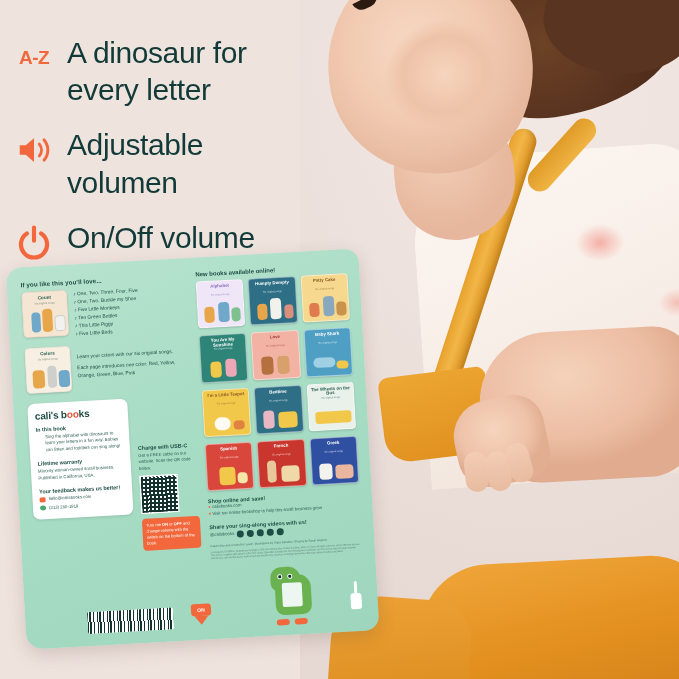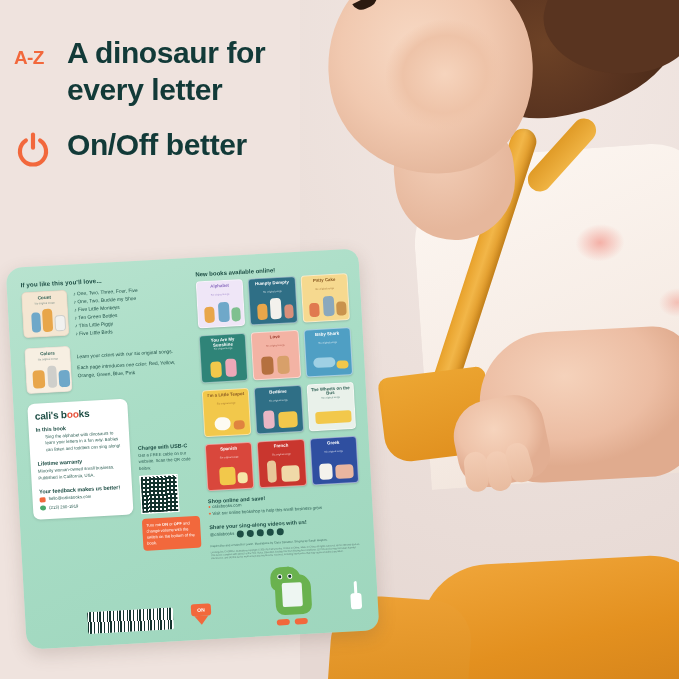--- a/index.html
+++ b/index.html
@@ -253,25 +253,25 @@
   }
 
   
   .features {
     position: absolute; left: 0; top: 0; width: 330px; height: 679px;
     padding: 34px 0 0 14px;
   }
   .frow { display: flex; align-items: flex-start; gap: 13px; margin-bottom: 18px; }
   .ficon {
     flex: 0 0 auto; width: 40px; height: 44px;
-    display: flex; align-items: center; 
+    display: flex; align-items: center; justify-content: center;
     color: #f2683c; padding-top: 4px;
   }
   .ftext {
-    font-size: 30px; line-height: 1.24; color: #123a38; font-weight: 700;
+    font-size: 30px; line-height: 1.24; color: #123a38; font-weight: 400;
     letter-spacing: -.4px; white-space: pre-line; padding-top: 0px;
   }
   .az {
     font-size: 19px; font-weight: 800; color: #f2683c; letter-spacing: -.6px;
   }
   .icon-svg { width: 38px; height: 38px; display: block; }
 </style>
 </head>
 <body>
 
@@ -538,25 +538,36 @@
     <div class="frow">
       <div class="ficon">
         <span class="az">A-Z</span>
       </div>
       <div class="ftext">A dinosaur for
 every letter</div>
     </div>
 
 
 
+    <div class="frow">
+      <div class="ficon">
+        <svg class="icon-svg" viewBox="0 0 64 64" aria-hidden="true">
+          <path d="M8 24h10L32 12v40L18 40H8z" fill="#f2683c"></path>
+          <path d="M41 22a16 16 0 0 1 0 20" stroke="#f2683c" stroke-width="5" fill="none" stroke-linecap="round"></path>
+          <path d="M49 15a26 26 0 0 1 0 34" stroke="#f2683c" stroke-width="5" fill="none" stroke-linecap="round"></path>
+        </svg>
+      </div>
+      <div class="ftext">Adjustable
+volumen</div>
+    </div>
 
     <div class="frow">
       <div class="ficon">
         <svg class="icon-svg" viewBox="0 0 64 64" aria-hidden="true">
           <path d="M20 16a22 22 0 1 0 24 0" stroke="#f2683c" stroke-width="7" fill="none" stroke-linecap="round"></path>
           <path d="M32 6v22" stroke="#f2683c" stroke-width="7" fill="none" stroke-linecap="round"></path>
         </svg>
       </div>
-      <div class="ftext">On/Off better</div>
+      <div class="ftext">On/Off volume</div>
     </div>
 
   </div>
 </div>
 
 </body></html>

